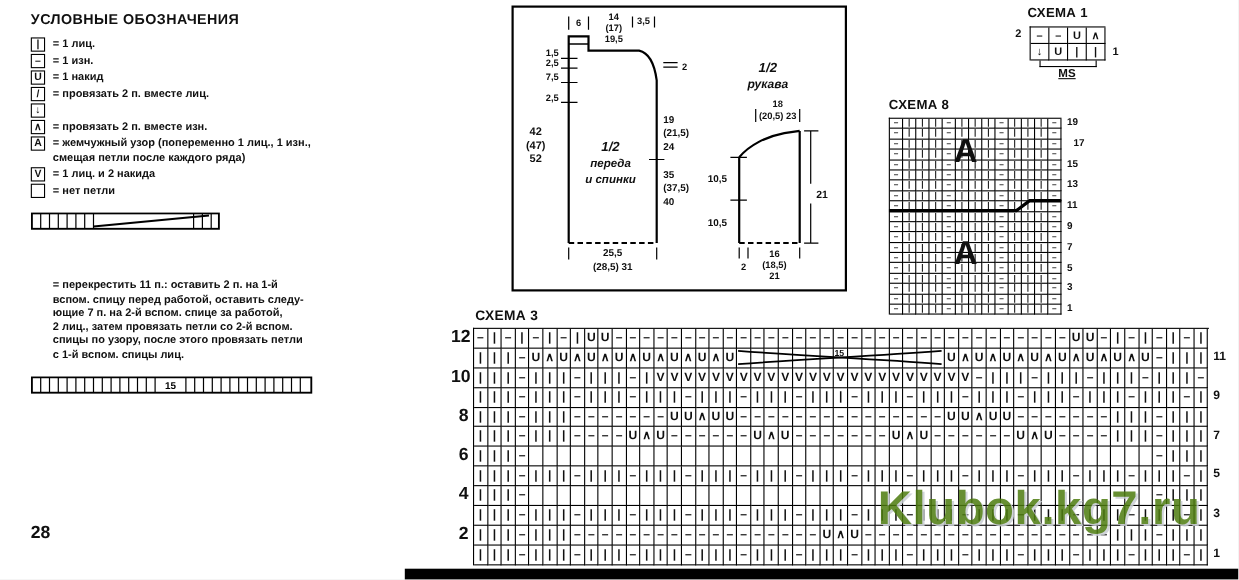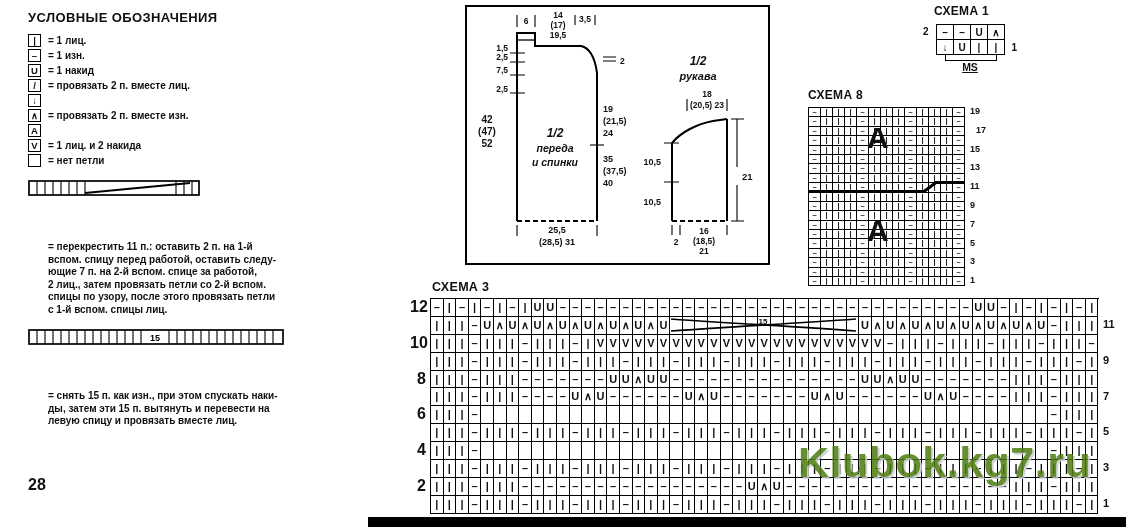--- a/index.html
+++ b/index.html
@@ -101,20 +101,22 @@
         </div>
         <div class="legend-item">
           <span class="sym-box">↓</span>
         </div>
         <div class="legend-item">
           <span class="sym-box">∧</span>
           <span class="legend-text">= провязать 2 п. вместе изн.</span>
         </div>
         <div class="legend-item">
           <span class="sym-box">A</span>
+          <span class="legend-text">= жемчужный узор (попеременно 1 лиц., 1 изн.,
+смещая петли после каждого ряда)</span>
         </div>
         <div class="legend-item">
           <span class="sym-box">V</span>
           <span class="legend-text">= 1 лиц. и 2 накида</span>
         </div>
         <div class="legend-item">
           <span class="sym-box"></span>
           <span class="legend-text">= нет петли</span>
         </div>
       </div>
@@ -134,23 +136,20 @@
 с 1-й вспом. спицы лиц.</div>
     </div>
 
     <div class="cableblock">
       <svg class="cable-svg" width="258" height="17" viewBox="0 0 258 17">
         <rect x="1" y="1" width="254" height="14" fill="none" stroke="#000" stroke-width="1.7"></rect>
         <path d="M9,1V15M17,1V15M25,1V15M33,1V15M41,1V15M49,1V15M57,1V15M65,1V15M73,1V15M81,1V15M89,1V15M97,1V15M105,1V15M113,1V15" stroke="#000" stroke-width="1.1" fill="none"></path>
         <path d="M141,1V15M149,1V15M157,1V15M165,1V15M173,1V15M181,1V15M189,1V15M197,1V15M205,1V15M213,1V15M221,1V15M229,1V15M237,1V15M245,1V15" stroke="#000" stroke-width="1.1" fill="none"></path>
         <text x="127" y="12" text-anchor="middle" font-size="9" font-weight="800">15</text>
       </svg>
-      <div class="cable-text">= снять 15 п. как изн., при этом спускать наки-
-ды, затем эти 15 п. вытянуть и перевести на
-левую спицу и провязать вместе лиц.</div>
     </div>
   </section>
 
   <div class="pagenum">28</div>
 
   <div class="schembox">
     <svg width="296" height="251" viewBox="0 0 296 251">
       <g stroke="#000" fill="none">
         <path d="M50,214 L50,26 L68,26 L68,39 L114,39 C123,41 128,51 130,66 L130,214" stroke-width="2"></path>
         <path d="M50,33 L68,33" stroke-width="1.3"></path>

